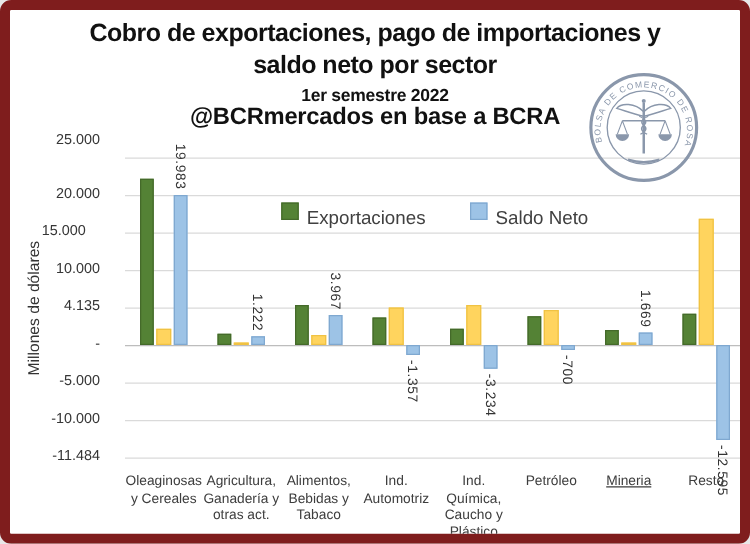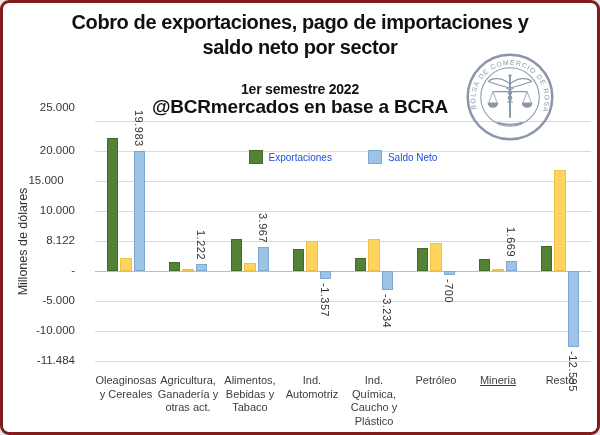--- a/index.html
+++ b/index.html
@@ -1,38 +1,38 @@
 <!DOCTYPE html>
 <html><head>
 <meta charset="utf-8">
 <style>
   html,body{margin:0;padding:0;background:#e8e8e8;font-family:"Liberation Sans",sans-serif;}
-  .frame{position:relative;width:600px;height:435px;box-sizing:border-box;border:3px solid #7f1d1d;
+  .frame{position:relative;width:600px;height:435px;box-sizing:border-box;border:8px solid #7f1d1d;
          border-radius:9px;background:#fff;overflow:hidden;}
   .title-block{position:absolute;top:7px;left:0;width:100%;text-align:center;color:#111;}
   .chart-title{font-size:20px;font-weight:700;line-height:25px;letter-spacing:-0.4px;
                width:500px;margin:0 auto;}
-  .chart-subtitle{font-size:14px;font-weight:700;line-height:18px;letter-spacing:-0.2px;margin-top:20px;}
+  .chart-subtitle{font-size:14px;font-weight:700;line-height:18px;letter-spacing:-0.2px;margin-top:2px;}
   .chart-source{font-size:19px;font-weight:700;line-height:18px;letter-spacing:-0.2px;}
   .y-axis-title{position:absolute;left:-80px;top:231px;width:200px;height:15px;text-align:center;
                 font-size:12.5px;color:#333;transform:rotate(-90deg);}
   .plot{position:absolute;inset:0;}
   .gridline{position:absolute;height:1px;background:#dadada;}
   .gridline.zero{background:#bdbdbd;}
   .y-tick{position:absolute;left:14px;width:58px;text-align:right;font-size:11.5px;color:#363636;}
   .bar{position:absolute;box-sizing:border-box;}
   .data-label{position:absolute;writing-mode:vertical-rl;text-orientation:mixed;
               font-size:11px;color:#333;white-space:nowrap;letter-spacing:0.5px;}
   .category-label{position:absolute;text-align:center;font-size:11px;line-height:13.5px;
                   color:#3d3d3d;white-space:pre-line;}
   .legend{position:absolute;left:92px;top:147px;width:496px;display:flex;justify-content:center;
           gap:36px;align-items:center;}
   .legend-item{display:flex;align-items:center;gap:6px;}
   .legend-swatch{width:12px;height:12px;display:inline-block;}
-  .legend-label{font-size:10px;color:#1d4ed8;}
+  .legend-label{font-size:15px;color:#404040;margin-top:11px;}
   .logo{position:absolute;left:462px;top:49px;width:90px;height:90px;}
 </style>
 </head>
 <body>
 
 <div class="frame">
 
   <div class="title-block">
     <div class="chart-title">Cobro de exportaciones, pago de importaciones y saldo neto por sector</div>
     <div class="chart-subtitle">1er semestre 2022</div>
@@ -44,21 +44,21 @@
   <div class="plot" id="plot">
       <div class="gridline" style="left: 92px; top: 118px; width: 496px;"></div>
       <div class="y-tick" style="top: 98px;">25.000</div>
       <div class="gridline" style="left: 92px; top: 148px; width: 496px;"></div>
       <div class="y-tick" style="top: 141px;">20.000</div>
       <div class="gridline" style="left: 92px; top: 178px; width: 496px;"></div>
       <div class="y-tick" style="top: 171px; text-align: center;">15.000</div>
       <div class="gridline" style="left: 92px; top: 208px; width: 496px;"></div>
       <div class="y-tick" style="top: 201px;">10.000</div>
       <div class="gridline" style="left: 92px; top: 238px; width: 496px;"></div>
-      <div class="y-tick" style="top: 231px;">8.122</div>
+      <div class="y-tick" style="top: 231px;">4.135</div>
       <div class="gridline zero" style="left: 92px; top: 268px; width: 496px;"></div>
       <div class="y-tick" style="top: 261px;">-</div>
       <div class="gridline" style="left: 92px; top: 298px; width: 496px;"></div>
       <div class="y-tick" style="top: 291px;">-5.000</div>
       <div class="gridline" style="left: 92px; top: 328px; width: 496px;"></div>
       <div class="y-tick" style="top: 321px;">-10.000</div>
       <div class="gridline" style="left: 92px; top: 358px; width: 496px;"></div>
       <div class="y-tick" style="top: 351px;">-11.484</div>
       <div class="bar" style="left: 103.75px; top: 134.8px; width: 11.5px; height: 133.2px; background: rgb(84, 130, 53); border: 1px solid rgb(68, 106, 42);"></div>
       <div class="bar" style="left: 117.25px; top: 254.698px; width: 11.5px; height: 13.302px; background: rgb(255, 212, 94); border: 1px solid rgb(240, 194, 67);"></div>

